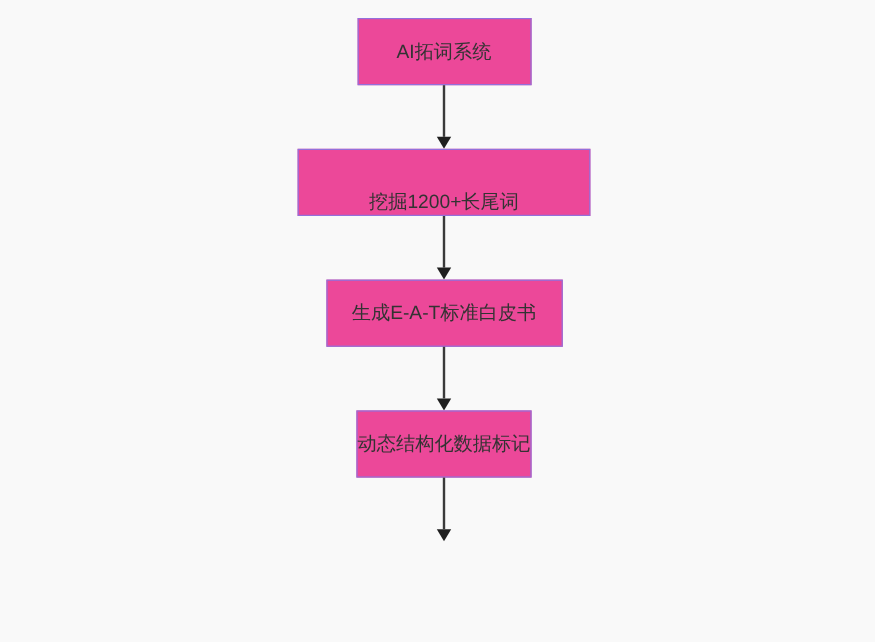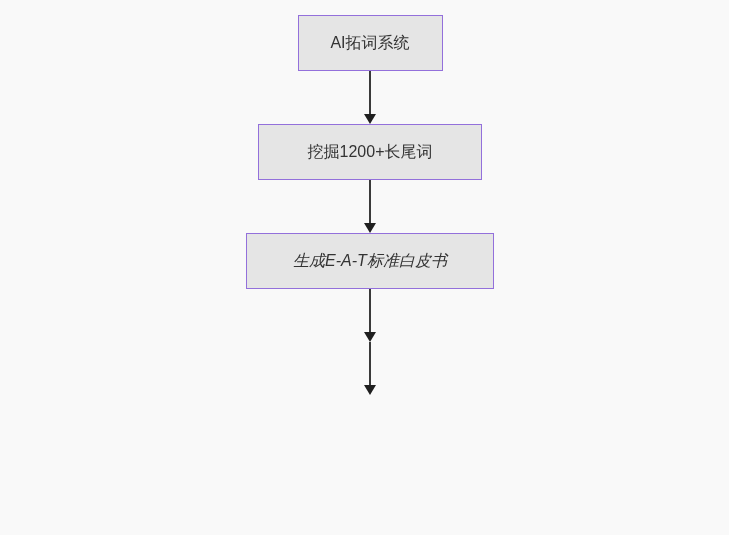--- a/index.html
+++ b/index.html
@@ -19,36 +19,36 @@
     top: 15px;
     left: 370px;
     transform: translateX(-50%);
     display: flex;
     flex-direction: column;
     align-items: center;
   }
   .node {
     box-sizing: border-box;
     height: 56px;
-    background: #e5e5e5;
+    background: #ec4899;
     border: 1px solid #9370db;
     color: #333333;
     font-size: 16px;
     display: flex;
     align-items: center;
     justify-content: center;
     text-align: center;
     white-space: nowrap;
     flex: 0 0 auto;
   }
   .node:nth-of-type(1) { width: 145px; }
   .node:nth-of-type(2) { width: 196px; }
-  .node:nth-of-type(3) { width: 224px; }
+  .node:nth-of-type(3) { width: 244px; align-items: flex-end; }
   .node:nth-of-type(4) { width: 216px; }
-  .node:nth-of-type(5) { width: 248px; font-style: italic; }
+  .node:nth-of-type(5) { width: 197px; }
   .edge {
     height: 53px;
     display: flex;
     flex-direction: column;
     align-items: center;
     flex: 0 0 auto;
   }
   .edge-line {
     width: 2px;
     height: 43px;
@@ -87,20 +87,23 @@
 
   <div class="node">
     <span>生成E-A-T标准白皮书</span>
   </div>
 
   <div class="edge">
     <div class="edge-line"></div>
     <div class="edge-head"></div>
   </div>
 
+  <div class="node">
+    <span>动态结构化数据标记</span>
+  </div>
 
   <div class="edge">
     <div class="edge-line"></div>
     <div class="edge-head"></div>
   </div>
 
 
 </div>
 
 </body></html>

